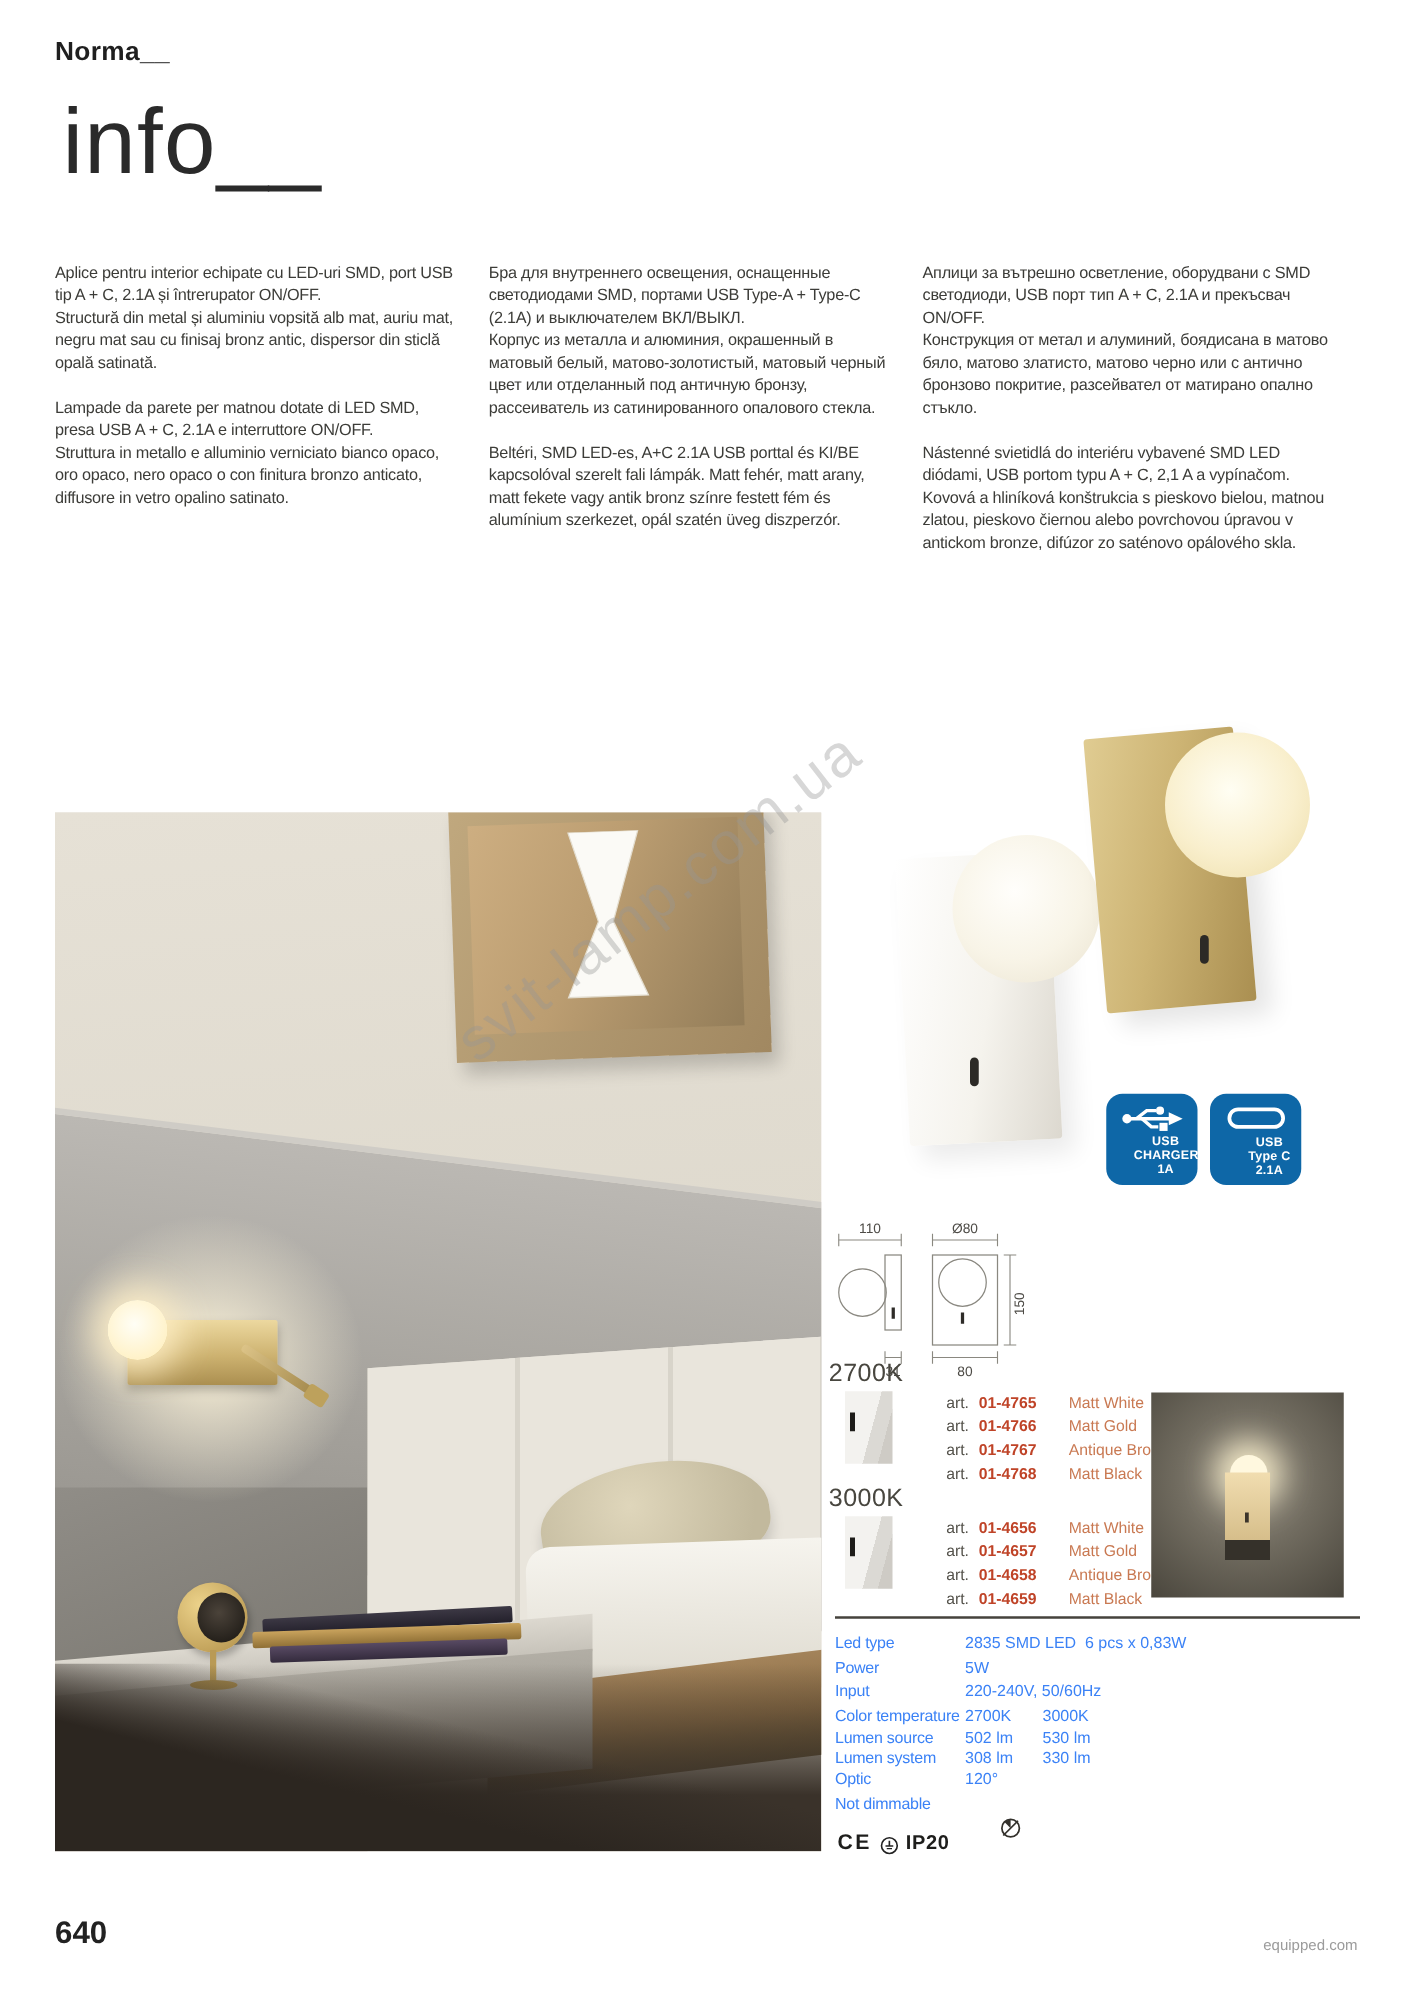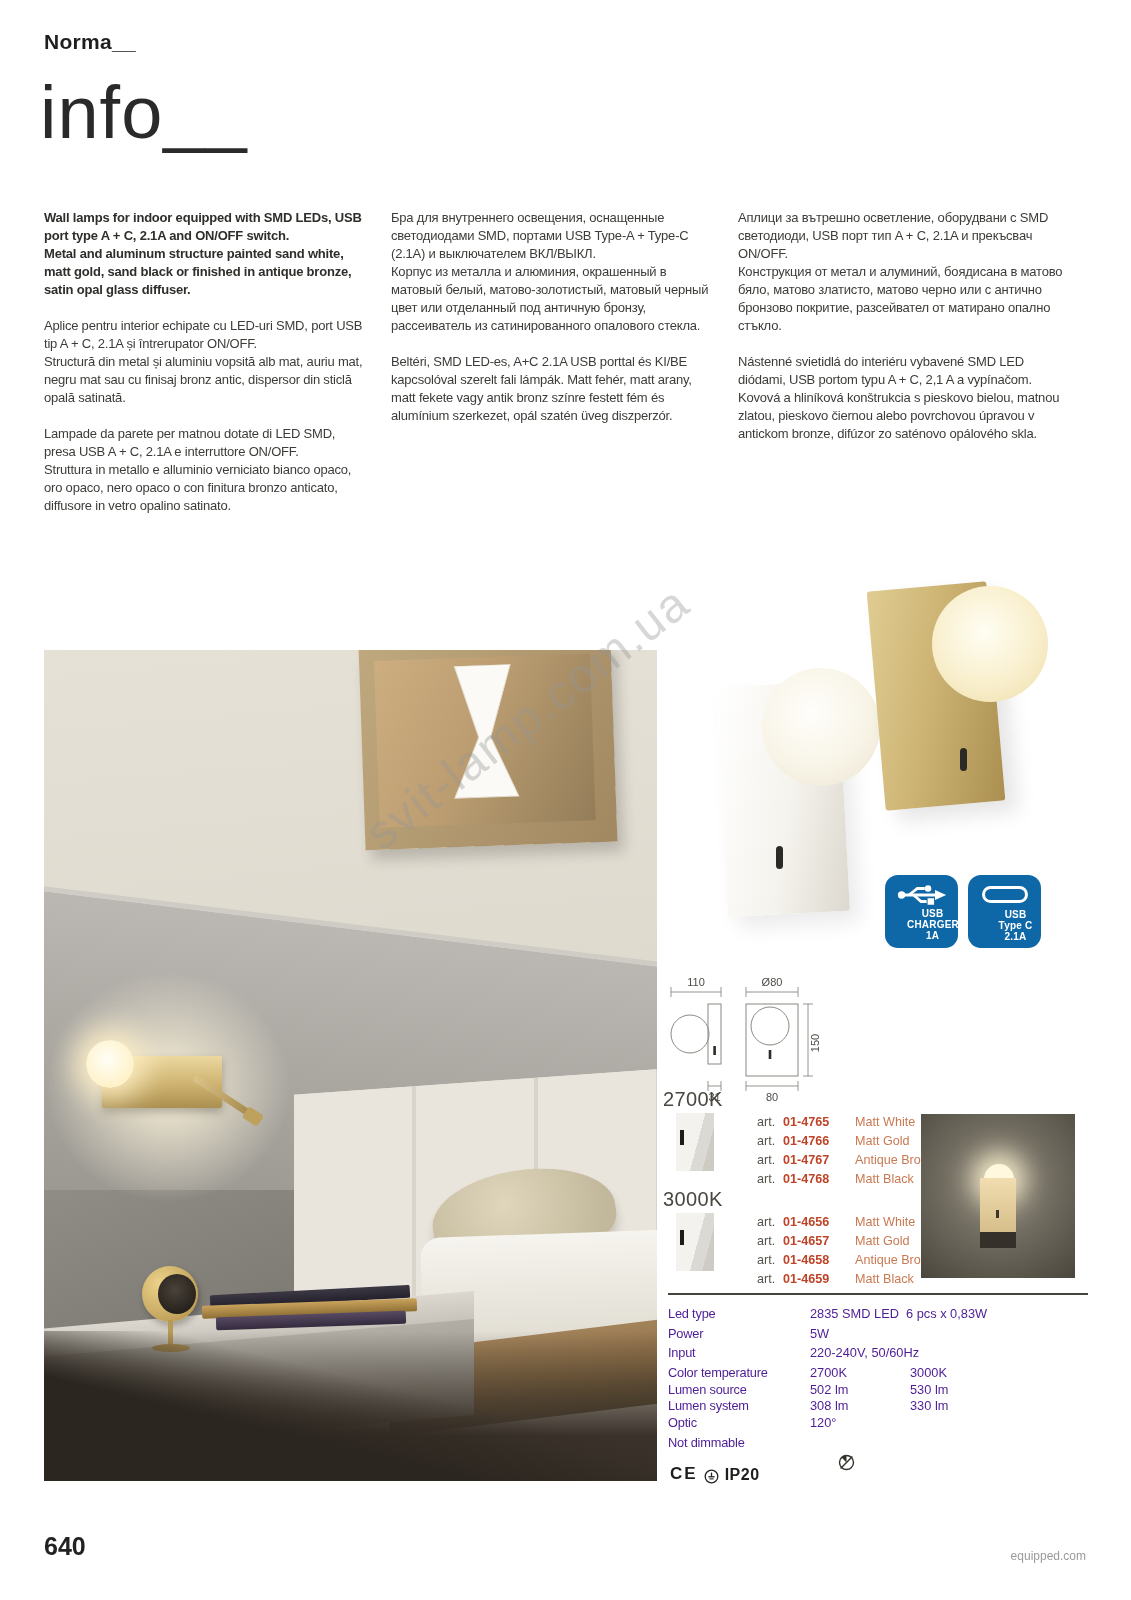--- a/index.html
+++ b/index.html
@@ -1,21 +1,21 @@
 <!DOCTYPE html>
 <html><head>
 <meta charset="utf-8">
 <style>
   html,body{margin:0;padding:0;background:#ffffff;}
   .canvas{position:relative;width:1130px;height:1600px;background:#fff;overflow:hidden;
           font-family:"Liberation Sans",sans-serif;color:#3a3a36;}
 
   
   .brand{position:absolute;left:44px;top:30px;font-size:21px;font-weight:700;color:#1f1f1f;letter-spacing:.3px;}
-  .pagetitle{position:absolute;left:40px;top:76px;font-size:74px;font-weight:200;color:#2a2a2a;letter-spacing:1px;line-height:1;}
+  .pagetitle{position:absolute;left:50px;top:76px;font-size:74px;font-weight:200;color:#2a2a2a;letter-spacing:1px;line-height:1;}
 
   
   .descriptions{position:absolute;left:44px;top:209px;display:grid;grid-template-columns:322px 322px 326px;column-gap:25px;
                 font-size:13px;line-height:18px;letter-spacing:-.2px;color:#3c3c38;}
   .descriptions p{margin:0 0 18px;white-space:pre-line;}
   .descriptions p.lead{font-weight:700;color:#2e2e2a;}
 
   
   .scene{position:absolute;left:44px;top:650px;width:613px;height:831px;overflow:hidden;background:#ddd8cc;}
   .scene-wall{position:absolute;inset:0;background:linear-gradient(175deg,#e6e1d6 0%,#ddd8cc 55%,#d6d1c5 100%);}
@@ -113,21 +113,21 @@
   .nightphoto{position:absolute;left:921px;top:1114px;width:154px;height:164px;overflow:hidden;
               background:radial-gradient(circle at 50% 42%,#958f82 0%,#6f6a5e 48%,#4a463d 100%);}
   .np-sphere{position:absolute;left:63px;top:50px;width:30px;height:30px;border-radius:50%;background:#fff8df;
               box-shadow:0 0 24px 12px rgba(255,244,208,.85);}
   .np-body{position:absolute;left:59px;top:64px;width:36px;height:56px;background:linear-gradient(180deg,#f1ddb0,#d5bd89);}
   .np-base{position:absolute;left:59px;top:118px;width:36px;height:16px;background:#35312a;}
   .np-switch{position:absolute;left:75px;top:96px;width:3px;height:8px;background:#3c352b;}
 
   
   .specs{position:absolute;left:668px;top:1293px;width:420px;border-top:2px solid #45433d;padding-top:9px;}
-  .srow{display:grid;grid-template-columns:104px 62px 1fr;font-size:12.8px;line-height:19.5px;color:#4c1d95;gap:38px;}
+  .srow{display:grid;grid-template-columns:104px 62px 1fr;font-size:12.8px;line-height:19.5px;color:#3b82f6;}
   .srow.tight{line-height:15.5px;}
   .srow .sl{letter-spacing:-.2px;}
   .srow .sv{white-space:pre;}
   .srow .sv2{white-space:pre;}
   .ndicon{margin-top:2px;}
 
   
   .certs{position:absolute;left:670px;top:1464px;display:flex;align-items:flex-end;gap:6px;color:#1e1e1c;}
   .ce{font-size:17px;font-weight:700;letter-spacing:2px;}
   .ip{font-size:16px;font-weight:800;letter-spacing:.5px;}
@@ -139,22 +139,20 @@
 </head>
 <body>
 
 <div class="canvas">
 
   <div class="brand">Norma__</div>
   <div class="pagetitle">info__</div>
 
   <div class="descriptions">
     <div>
-      <p class="lead">Wall lamps for indoor equipped with SMD LEDs, USB port type A + C, 2.1A and ON/OFF switch.
-Metal and aluminum structure painted sand white, matt gold, sand black or finished in antique bronze, satin opal glass diffuser.</p>
       <p>Aplice pentru interior echipate cu LED-uri SMD, port USB tip A + C, 2.1A și întrerupator ON/OFF.
 Structură din metal și aluminiu vopsită alb mat, auriu mat, negru mat sau cu finisaj bronz antic, dispersor din sticlă opală satinată.</p>
       <p>Lampade da parete per matnou dotate di LED SMD, presa USB A + C, 2.1A e interruttore ON/OFF.
 Struttura in metallo e alluminio verniciato bianco opaco, oro opaco, nero opaco o con finitura bronzo anticato, diffusore in vetro opalino satinato.</p>
     </div>
     <div>
       <p>Бра для внутреннего освещения, оснащенные светодиодами SMD, портами USB Type-A + Type-C (2.1A) и выключателем ВКЛ/ВЫКЛ.
 Корпус из металла и алюминия, окрашенный в матовый белый, матово-золотистый, матовый черный цвет или отделанный под античную бронзу, рассеиватель из сатинированного опалового стекла.</p>
       <p>Beltéri, SMD LED-es, A+C 2.1A USB porttal és KI/BE kapcsolóval szerelt fali lámpák. Matt fehér, matt arany, matt fekete vagy antik bronz színre festett fém és alumínium szerkezet, opál szatén üveg diszperzór.</p>
     </div>

